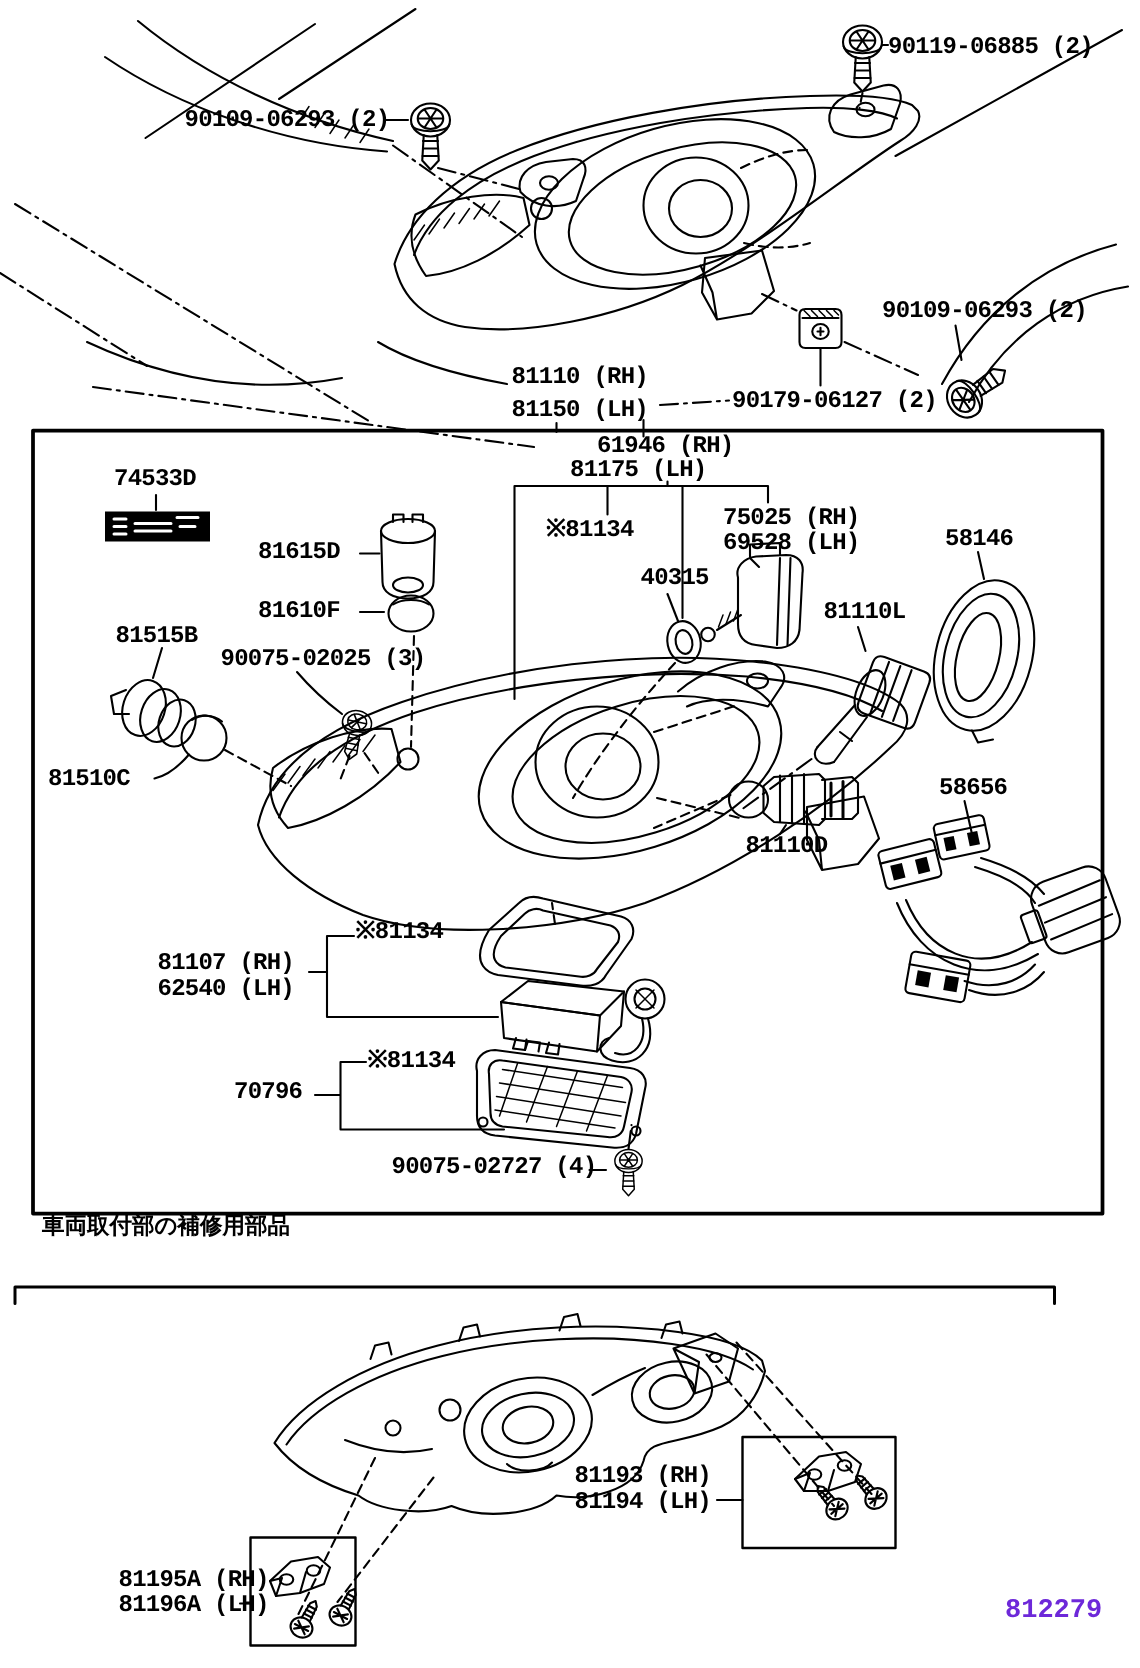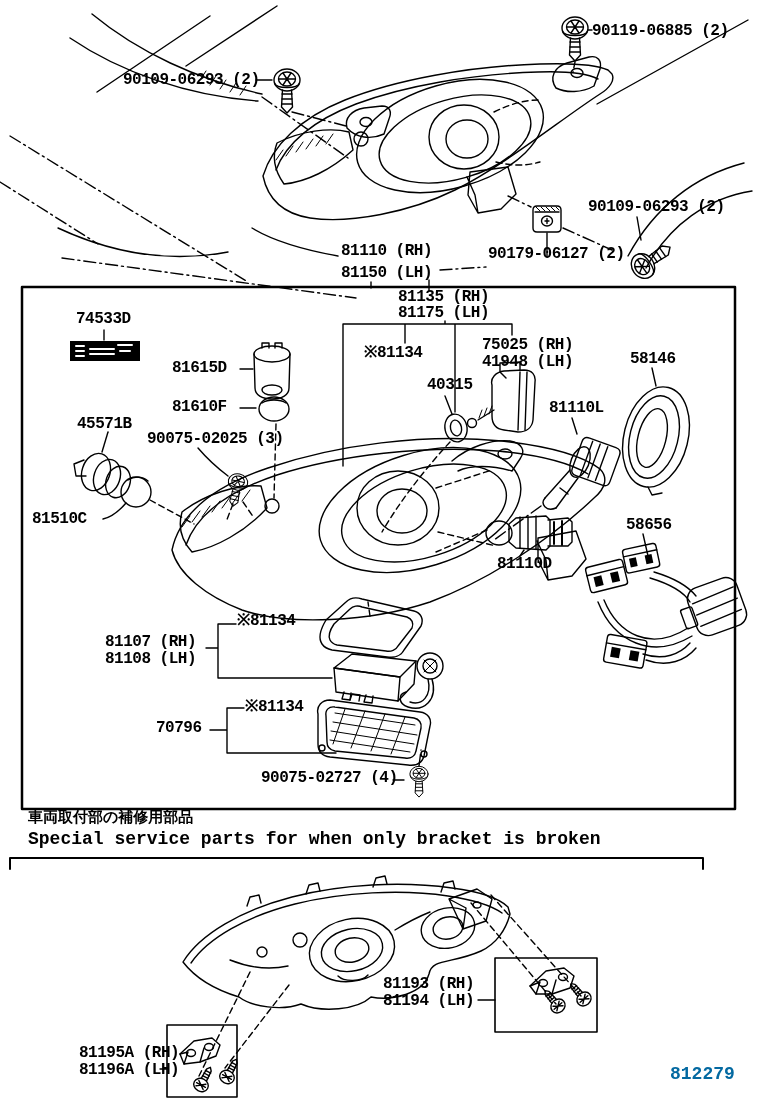--- a/index.html
+++ b/index.html
@@ -3,21 +3,21 @@
 <meta charset="utf-8">
 <style>
   html,body{margin:0;padding:0;background:#e8e8e8;}
   .stage{position:relative;width:760px;height:1112px;background:#ffffff;overflow:hidden;
          font-family:"Liberation Mono", monospace;}
   .stage svg{position:absolute;left:0;top:0;}
   .lbl{position:absolute;font:bold 16px "Liberation Mono", monospace;letter-spacing:-0.5px;
        color:#000;white-space:nowrap;line-height:1;}
   .lbl-jp{position:absolute;font:bold 15px "DejaVu Sans", sans-serif;color:#000;white-space:nowrap;line-height:1;}
   .lbl-en{position:absolute;font:bold 18px "Liberation Mono", monospace;color:#000;white-space:nowrap;line-height:1;letter-spacing:0;}
-  .lbl-fig{position:absolute;font:bold 18px "Liberation Mono", monospace;color:#0369a1;white-space:nowrap;line-height:1;}
+  .lbl-fig{position:absolute;font:bold 18px "Liberation Mono", monospace;color:#6d28d9;white-space:nowrap;line-height:1;}
 </style>
 </head>
 <body>
 
 <div class="stage">
 
 <svg width="760" height="1112" viewBox="0 0 760 1112" fill="none" stroke="#000" stroke-width="1.4" stroke-linecap="round" stroke-linejoin="round">
   <defs>
     <g id="screwV">
       <ellipse cx="0" cy="0" rx="13" ry="11"></ellipse>
@@ -325,49 +325,48 @@
       <ellipse cx="31" cy="9" rx="4.5" ry="3.5"></ellipse>
     </g>
     <use href="#screwS" transform="translate(201,1085) rotate(28)"></use>
     <use href="#screwS" transform="translate(227,1077) rotate(28)"></use>
   </g>
 </svg>
 
   <div class="lbl" style="left:592px;top:23px">90119-06885 (2)</div>
   <div class="lbl" style="left:123px;top:72px">90109-06293 (2)</div>
   <div class="lbl" style="left:588px;top:199px">90109-06293 (2)</div>
-  <div class="lbl" style="left:488px;top:246px">90179-06127 (2)</div>
+  <div class="lbl" style="left:488px;top:259px">90179-06127 (2)</div>
   <div class="lbl" style="left:341px;top:243px">81110 (RH)</div>
   <div class="lbl" style="left:341px;top:265px">81150 (LH)</div>
 
   <div class="lbl" style="left:76px;top:311px">74533D</div>
-  <div class="lbl" style="left:398px;top:289px">81135 (RH)</div>
-  <div class="lbl" style="left:398px;top:305px">81175 (LH)</div>
+  <div class="lbl" style="left:398px;top:289px">61946 (RH)</div>
+  <div class="lbl" style="left:380px;top:305px">81175 (LH)</div>
   <div class="lbl" style="left:364px;top:345px">※81134</div>
   <div class="lbl" style="left:482px;top:337px">75025 (RH)</div>
-  <div class="lbl" style="left:482px;top:354px">41948 (LH)</div>
+  <div class="lbl" style="left:482px;top:354px">69528 (LH)</div>
   <div class="lbl" style="left:630px;top:351px">58146</div>
   <div class="lbl" style="left:172px;top:360px">81615D</div>
   <div class="lbl" style="left:427px;top:377px">40315</div>
   <div class="lbl" style="left:172px;top:399px">81610F</div>
   <div class="lbl" style="left:549px;top:400px">81110L</div>
-  <div class="lbl" style="left:77px;top:416px">45571B</div>
+  <div class="lbl" style="left:77px;top:416px">81515B</div>
   <div class="lbl" style="left:147px;top:431px">90075-02025 (3)</div>
   <div class="lbl" style="left:32px;top:511px">81510C</div>
   <div class="lbl" style="left:497px;top:556px">81110D</div>
   <div class="lbl" style="left:626px;top:517px">58656</div>
   <div class="lbl" style="left:237px;top:613px">※81134</div>
   <div class="lbl" style="left:105px;top:634px">81107 (RH)</div>
-  <div class="lbl" style="left:105px;top:651px">81108 (LH)</div>
+  <div class="lbl" style="left:105px;top:651px">62540 (LH)</div>
   <div class="lbl" style="left:245px;top:699px">※81134</div>
   <div class="lbl" style="left:156px;top:720px">70796</div>
   <div class="lbl" style="left:261px;top:770px">90075-02727 (4)</div>
 
   <div class="lbl-jp" style="left:28px;top:810px">車両取付部の補修用部品</div>
-  <div class="lbl-en" style="left:28px;top:830px">Special service parts for when only bracket is broken</div>
 
   <div class="lbl" style="left:383px;top:976px">81193 (RH)</div>
   <div class="lbl" style="left:383px;top:993px">81194 (LH)</div>
   <div class="lbl" style="left:79px;top:1045px">81195A (RH)</div>
   <div class="lbl" style="left:79px;top:1062px">81196A (LH)</div>
   <div class="lbl-fig" style="left:670px;top:1065px">812279</div>
 
 </div>
 
 </body></html>

